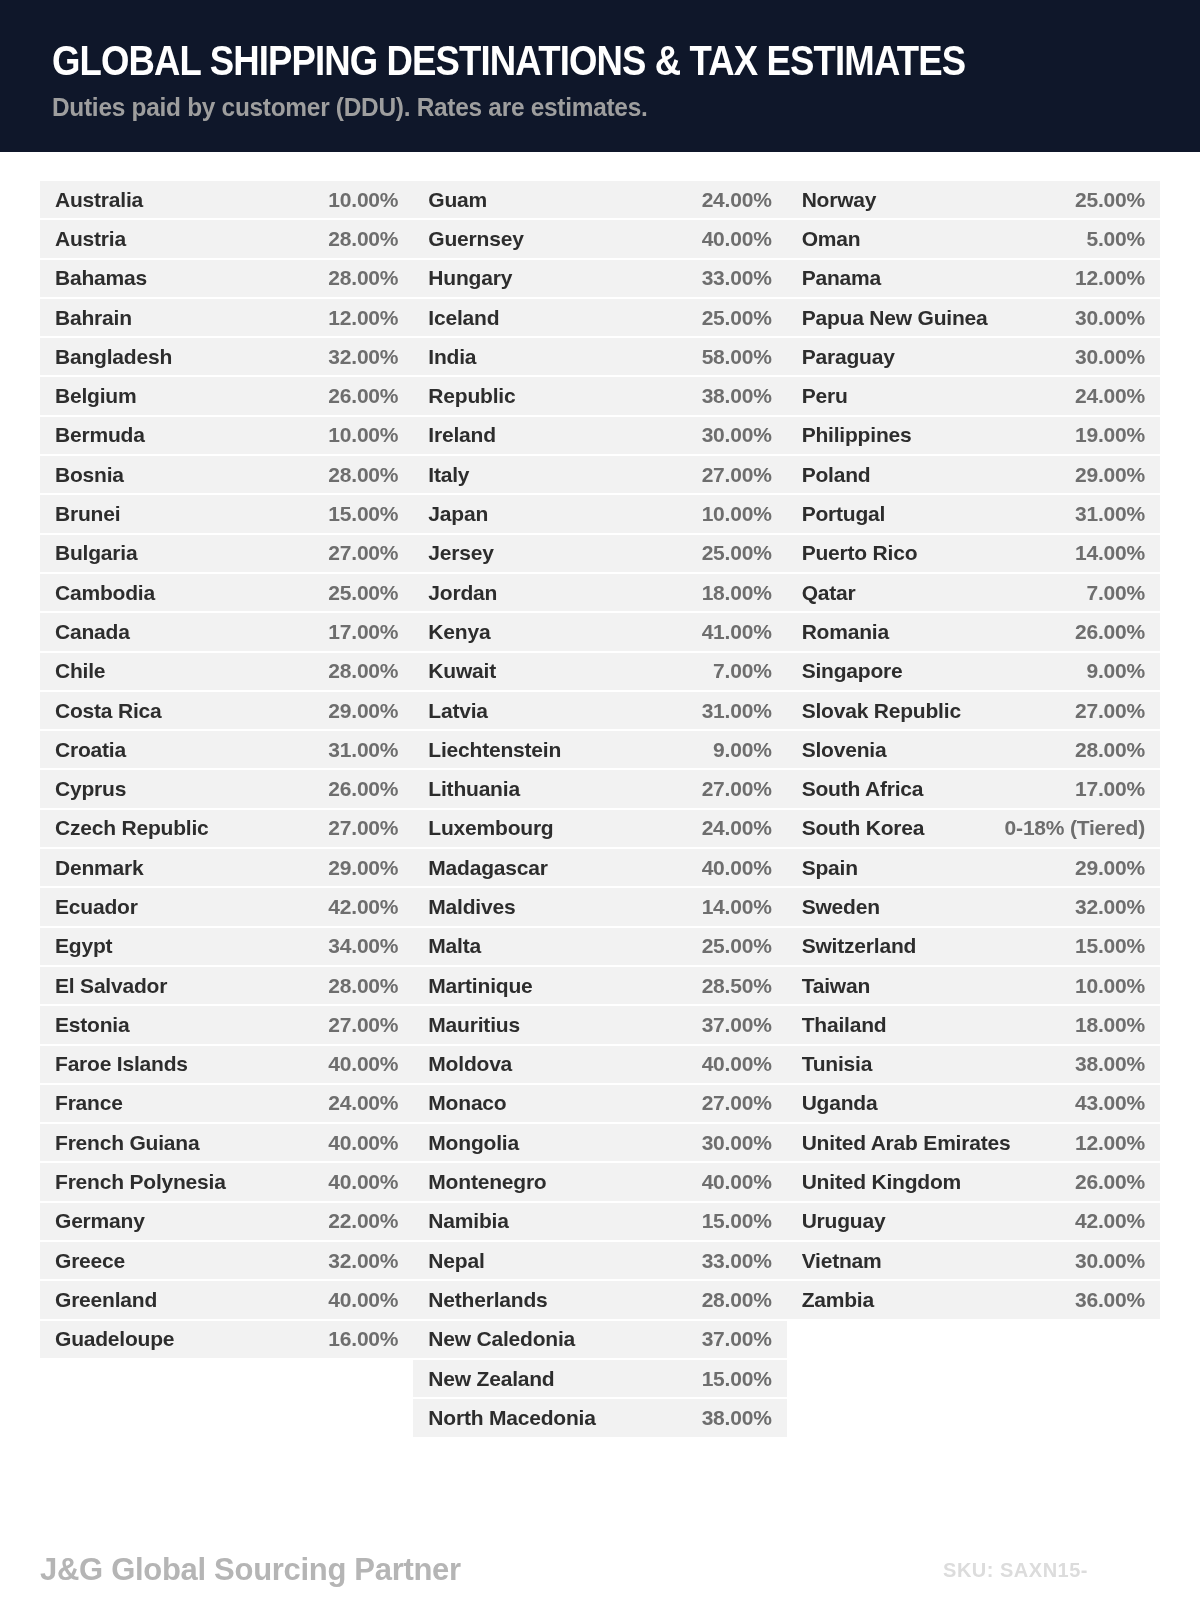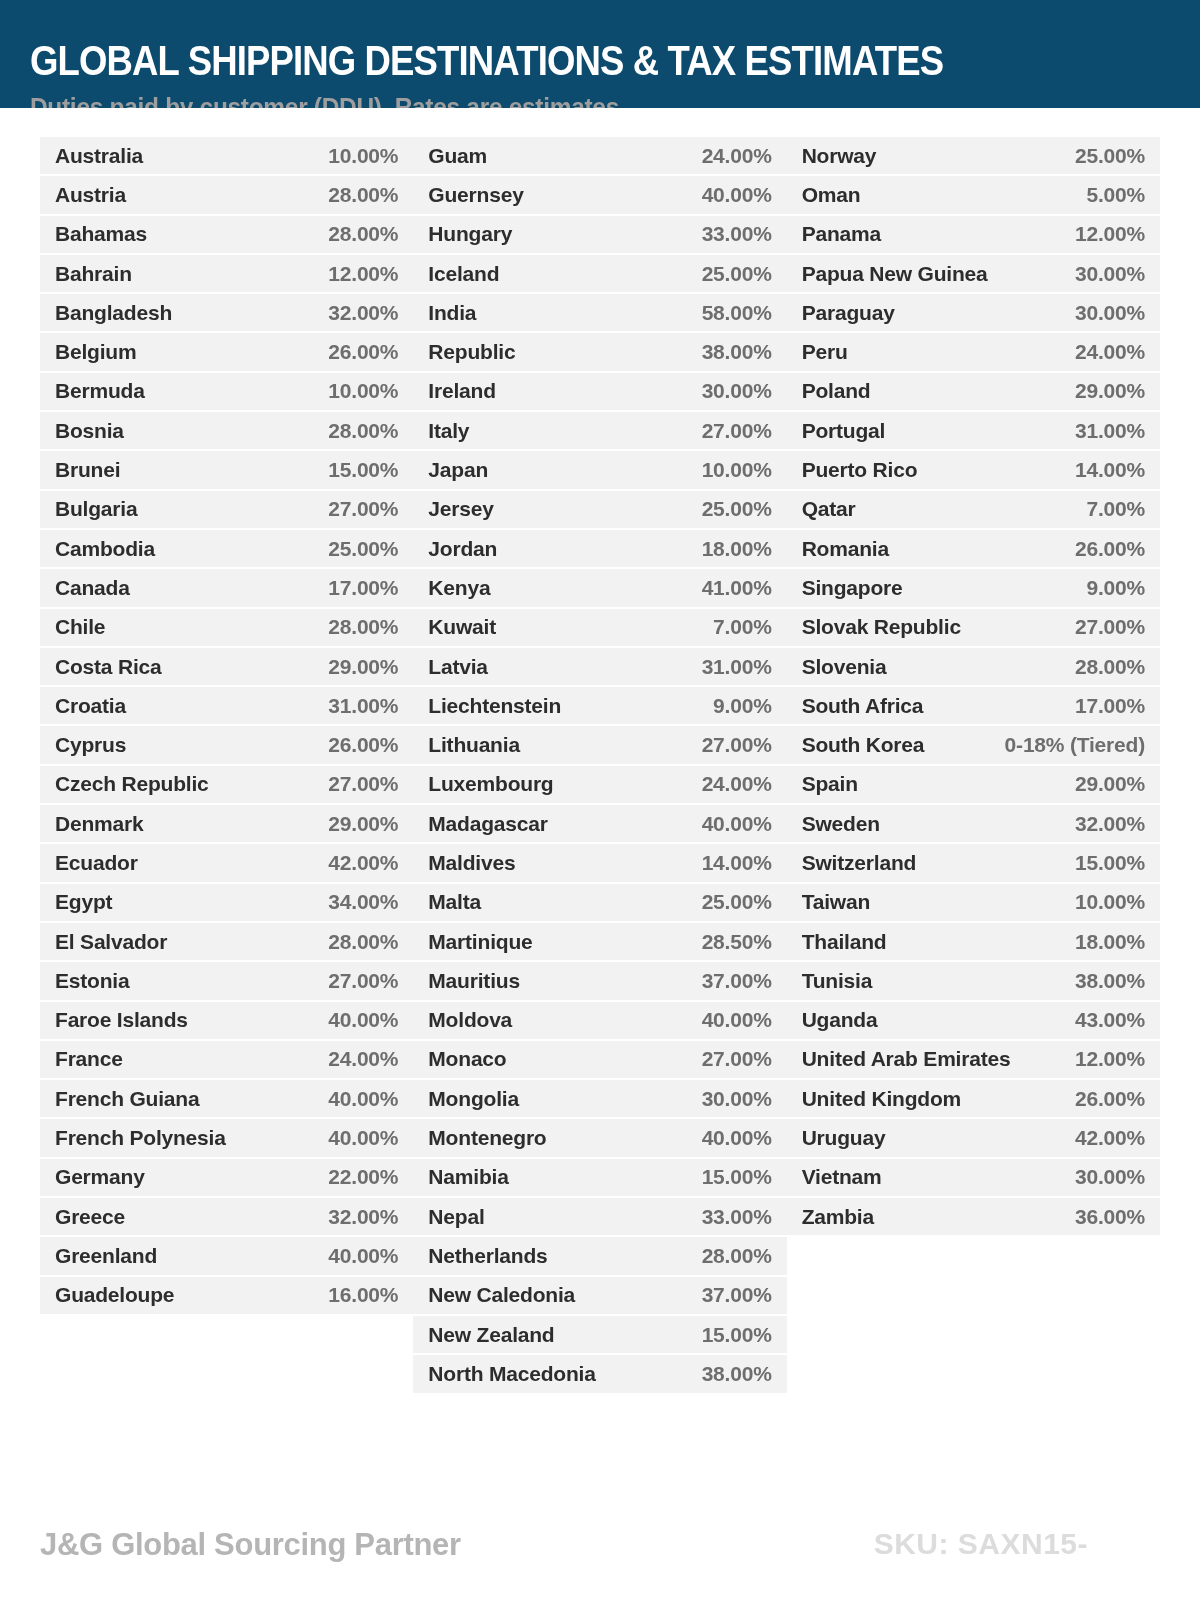--- a/index.html
+++ b/index.html
@@ -5,23 +5,23 @@
   html, body { margin: 0; padding: 0; }
   body {
     width: 1200px;
     height: 1600px;
     background: #ffffff;
     font-family: "Liberation Sans", sans-serif;
     position: relative;
     overflow: hidden;
   }
   .header {
-    background: #0c4a6e;
-    height: 108px;
-    padding: 0 30px;
+    background: #0f172a;
+    height: 152px;
+    padding: 0 52px;
     box-sizing: border-box;
     overflow: hidden;
   }
   .title {
     color: #ffffff;
     font-size: 42px;
     font-weight: 800;
     letter-spacing: -1px;
     white-space: nowrap;
     transform: scaleX(0.87);
@@ -71,35 +71,35 @@
     font-weight: 700;
     font-size: 21px;
     letter-spacing: -0.2px;
     white-space: nowrap;
     margin-left: 8px;
   }
   .footer {
     position: absolute;
     left: 0;
     right: 0;
-    bottom: 37px;
+    bottom: 12px;
     padding: 0 40px;
     display: flex;
     justify-content: space-between;
-    align-items: flex-start;
+    align-items: center;
   }
   .brand {
     color: #b5b5b5;
     font-size: 31px;
     font-weight: 700;
     letter-spacing: -0.3px;
   }
   .sku {
     color: #dcdcdc;
-    font-size: 30px;
+    font-size: 20px;
     font-weight: 700;
     letter-spacing: 0.5px;
     margin-right: 72px;
   }
 </style>
 </head>
 <body>
 
 <div class="header">
   <div class="title">GLOBAL SHIPPING DESTINATIONS &amp; TAX ESTIMATES</div>
@@ -448,20 +448,24 @@
       <div class="row">
         <span class="country">Paraguay</span>
         <span class="rate">30.00%</span>
       </div>
 
       <div class="row">
         <span class="country">Peru</span>
         <span class="rate">24.00%</span>
       </div>
 
+      <div class="row">
+        <span class="country">Philippines</span>
+        <span class="rate">19.00%</span>
+      </div>
 
       <div class="row">
         <span class="country">Poland</span>
         <span class="rate">29.00%</span>
       </div>
 
       <div class="row">
         <span class="country">Portugal</span>
         <span class="rate">31.00%</span>
       </div>

